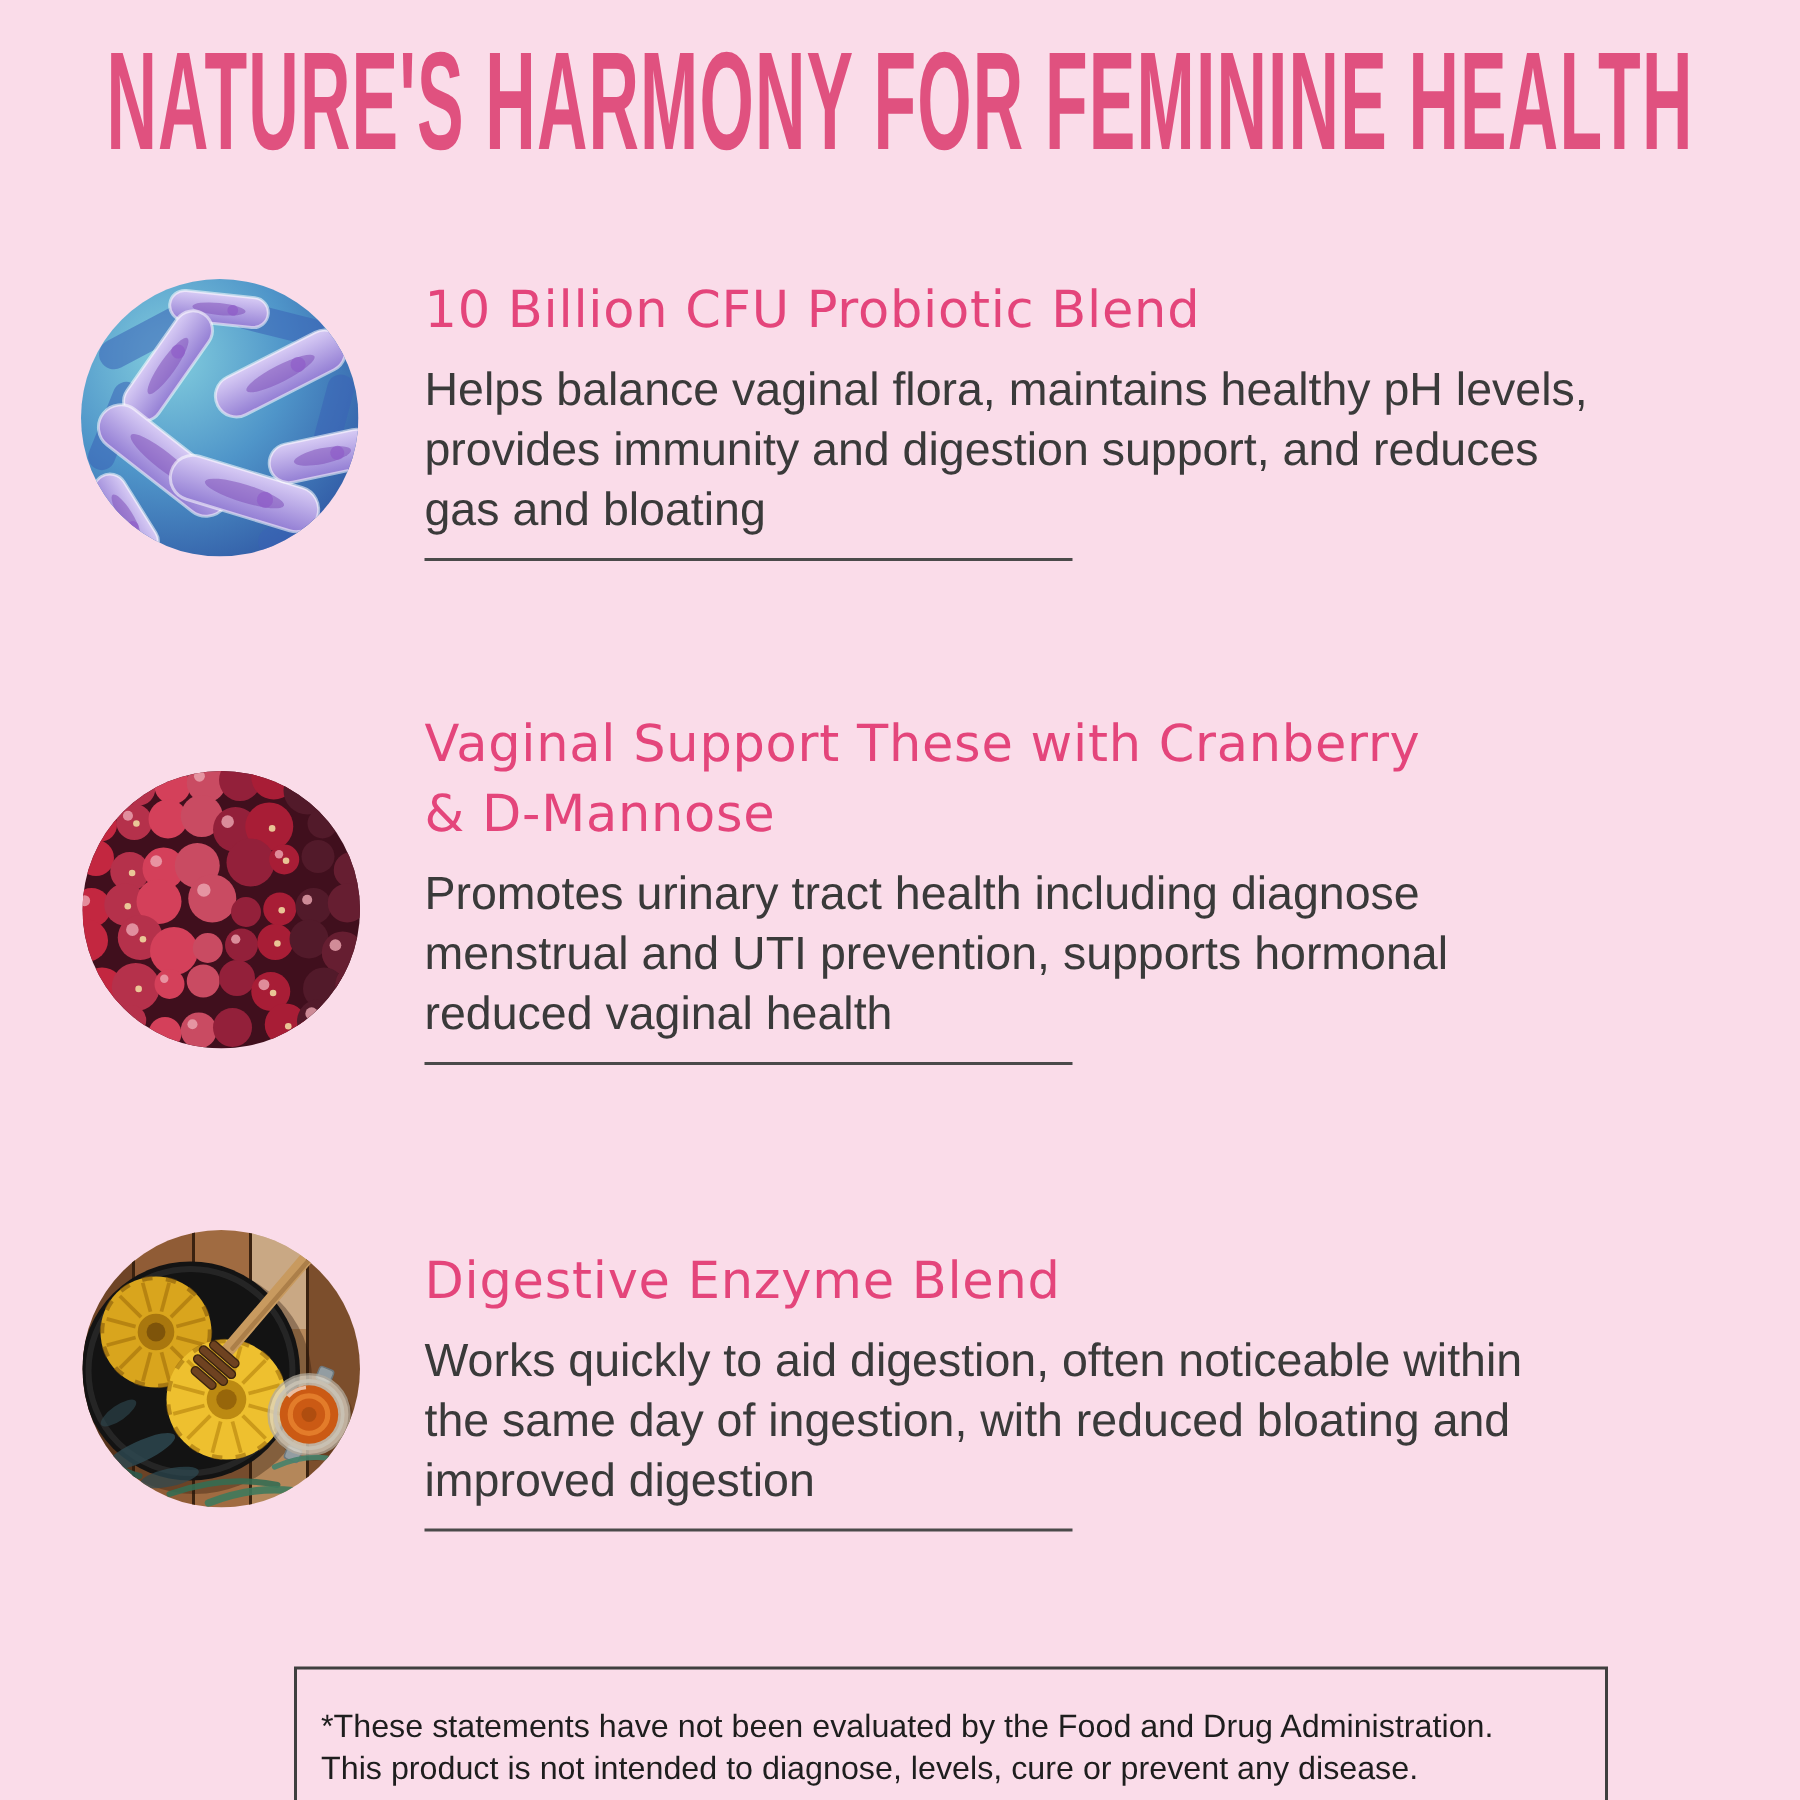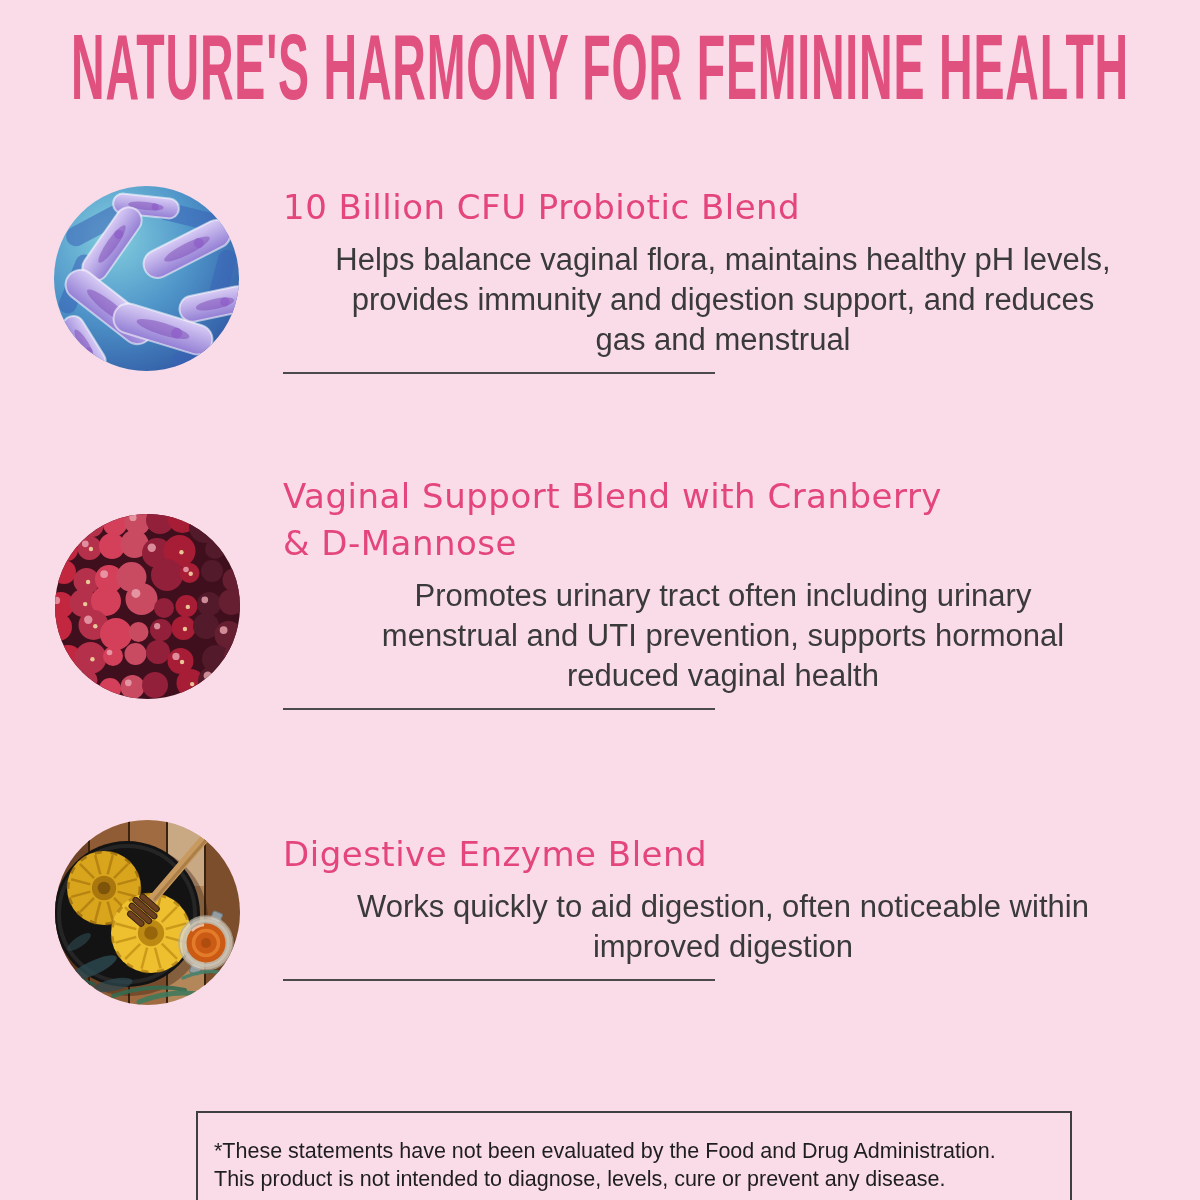--- a/index.html
+++ b/index.html
@@ -15,21 +15,21 @@
   .circle-img{position:absolute;width:185px;height:185px;display:block;}
   .img1{left:54px;top:186px;}
   .img2{left:55px;top:514px;}
   .img3{left:55px;top:820px;}
   .textblock{position:absolute;left:283px;width:880px;}
   .tb1{top:184px;}
   .tb2{top:473px;}
   .tb3{top:831px;}
   .heading{color:var(--heading);font-family:"DejaVu Sans","Liberation Sans",sans-serif;font-weight:normal;font-size:34px;line-height:47px;letter-spacing:0.5px;}
   .heading div{white-space:nowrap;}
-  .bodytext{margin-top:9px;color:var(--body);font-size:31px;line-height:40px;text-align:center;}
+  .bodytext{margin-top:9px;color:var(--body);font-size:31px;line-height:40px;}
   .bodytext div{white-space:nowrap;}
   .divider{width:432px;border-top:2px solid var(--divider);margin-top:12px;}
   .disclaimer{position:absolute;left:196px;top:1111px;width:876px;border:2px solid var(--disclaimer_border);
     padding:24px 16px;color:var(--disclaimer_text);font-size:21.5px;line-height:28px;background:transparent;}
   .disclaimer div{white-space:nowrap;}
 </style>
 </head>
 <body>
 
 <div class="canvas">
@@ -273,44 +273,45 @@
       </g>
   </svg>
 
   <div class="textblock tb1">
     <div class="heading">
         <div>10 Billion CFU Probiotic Blend</div>
       </div>
     <div class="bodytext">
         <div>Helps balance vaginal flora, maintains healthy pH levels,</div>
         <div>provides immunity and digestion support, and reduces</div>
-        <div>gas and menstrual</div>
+        <div>gas and bloating</div>
       </div>
     <div class="divider"></div>
   </div>
 
   <div class="textblock tb2">
     <div class="heading">
-        <div>Vaginal Support Blend with Cranberry</div>
+        <div>Vaginal Support These with Cranberry</div>
         <div>&amp; D-Mannose</div>
       </div>
     <div class="bodytext">
-        <div>Promotes urinary tract often including urinary</div>
+        <div>Promotes urinary tract health including diagnose</div>
         <div>menstrual and UTI prevention, supports hormonal</div>
         <div>reduced vaginal health</div>
       </div>
     <div class="divider"></div>
   </div>
 
   <div class="textblock tb3">
     <div class="heading">
         <div>Digestive Enzyme Blend</div>
       </div>
     <div class="bodytext">
         <div>Works quickly to aid digestion, often noticeable within</div>
+        <div>the same day of ingestion, with reduced bloating and</div>
         <div>improved digestion</div>
       </div>
     <div class="divider"></div>
   </div>
 
   <div class="disclaimer">
       <div>*These statements have not been evaluated by the Food and Drug Administration.</div>
       <div>This product is not intended to diagnose, levels, cure or prevent any disease.</div>
     </div>
 

